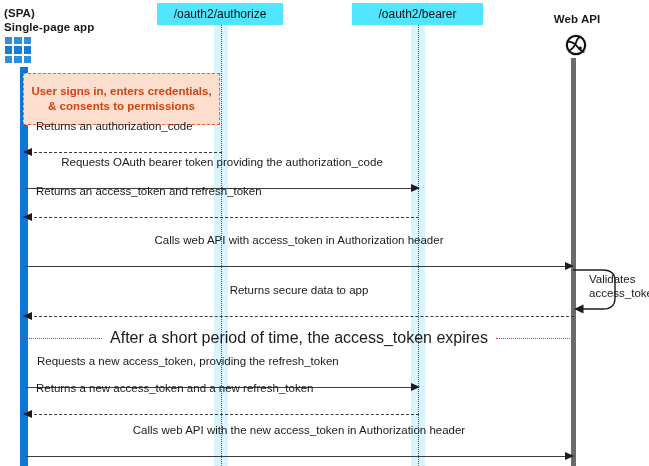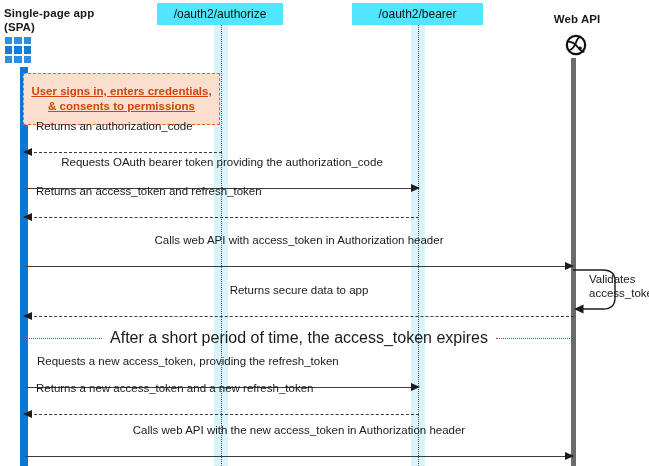--- a/index.html
+++ b/index.html
@@ -183,22 +183,22 @@
     padding: 0 8px;
     line-height: 14px;
   }
 </style>
 </head>
 <body>
 
 <div id="diagram">
 
   <div class="actor-title" style="left:4px; top:6px; width:130px;">
+    <div>(SPA)</div>
     <div>Single-page app</div>
-    <div>(SPA)</div>
   </div>
   <div class="spa-icon" style="left:5px; top:37px;">
     <i></i>
       <i></i>
       <i></i>
       <i class="dark"></i>
       <i class="dark"></i>
       <i class="dark"></i>
       <i></i>
       <i></i>
@@ -222,21 +222,21 @@
   <div class="lifeline-band" style="left:214px; top:25px; height:441px;"></div>
   <div class="lifeline-dot" style="left:221px; top:25px; height:441px;"></div>
 
   <div class="lifeline-band" style="left:411px; top:25px; height:441px;"></div>
   <div class="lifeline-dot" style="left:418px; top:25px; height:441px;"></div>
 
   <div class="lifeline-solid" style="left:571px; top:58px; height:408px;"></div>
 
   <div class="activation-bar" style="left:20px; top:67px; height:399px;"></div>
 
-  <div class="note" style="left:23px; top:73px; width:197px; height:52px;text-decoration:underline;">User signs in, enters credentials, &amp; consents to permissions</div>
+  <div class="note" style="left:23px; top:73px; width:197px; height:52px;">User signs in, enters credentials, &amp; consents to permissions</div>
 
   <div class="msg dashed" style="left:24px; top:152px; width:198px;">
     <div class="line"></div>
     <div class="head left"></div>
     <div class="label left-align" style="padding-left:12px; width:400px;">Returns an authorization_code</div>
   </div>
 
   <div class="msg" style="left:25px; top:188px; width:394px;">
     <div class="line"></div>
     <div class="head right"></div>

